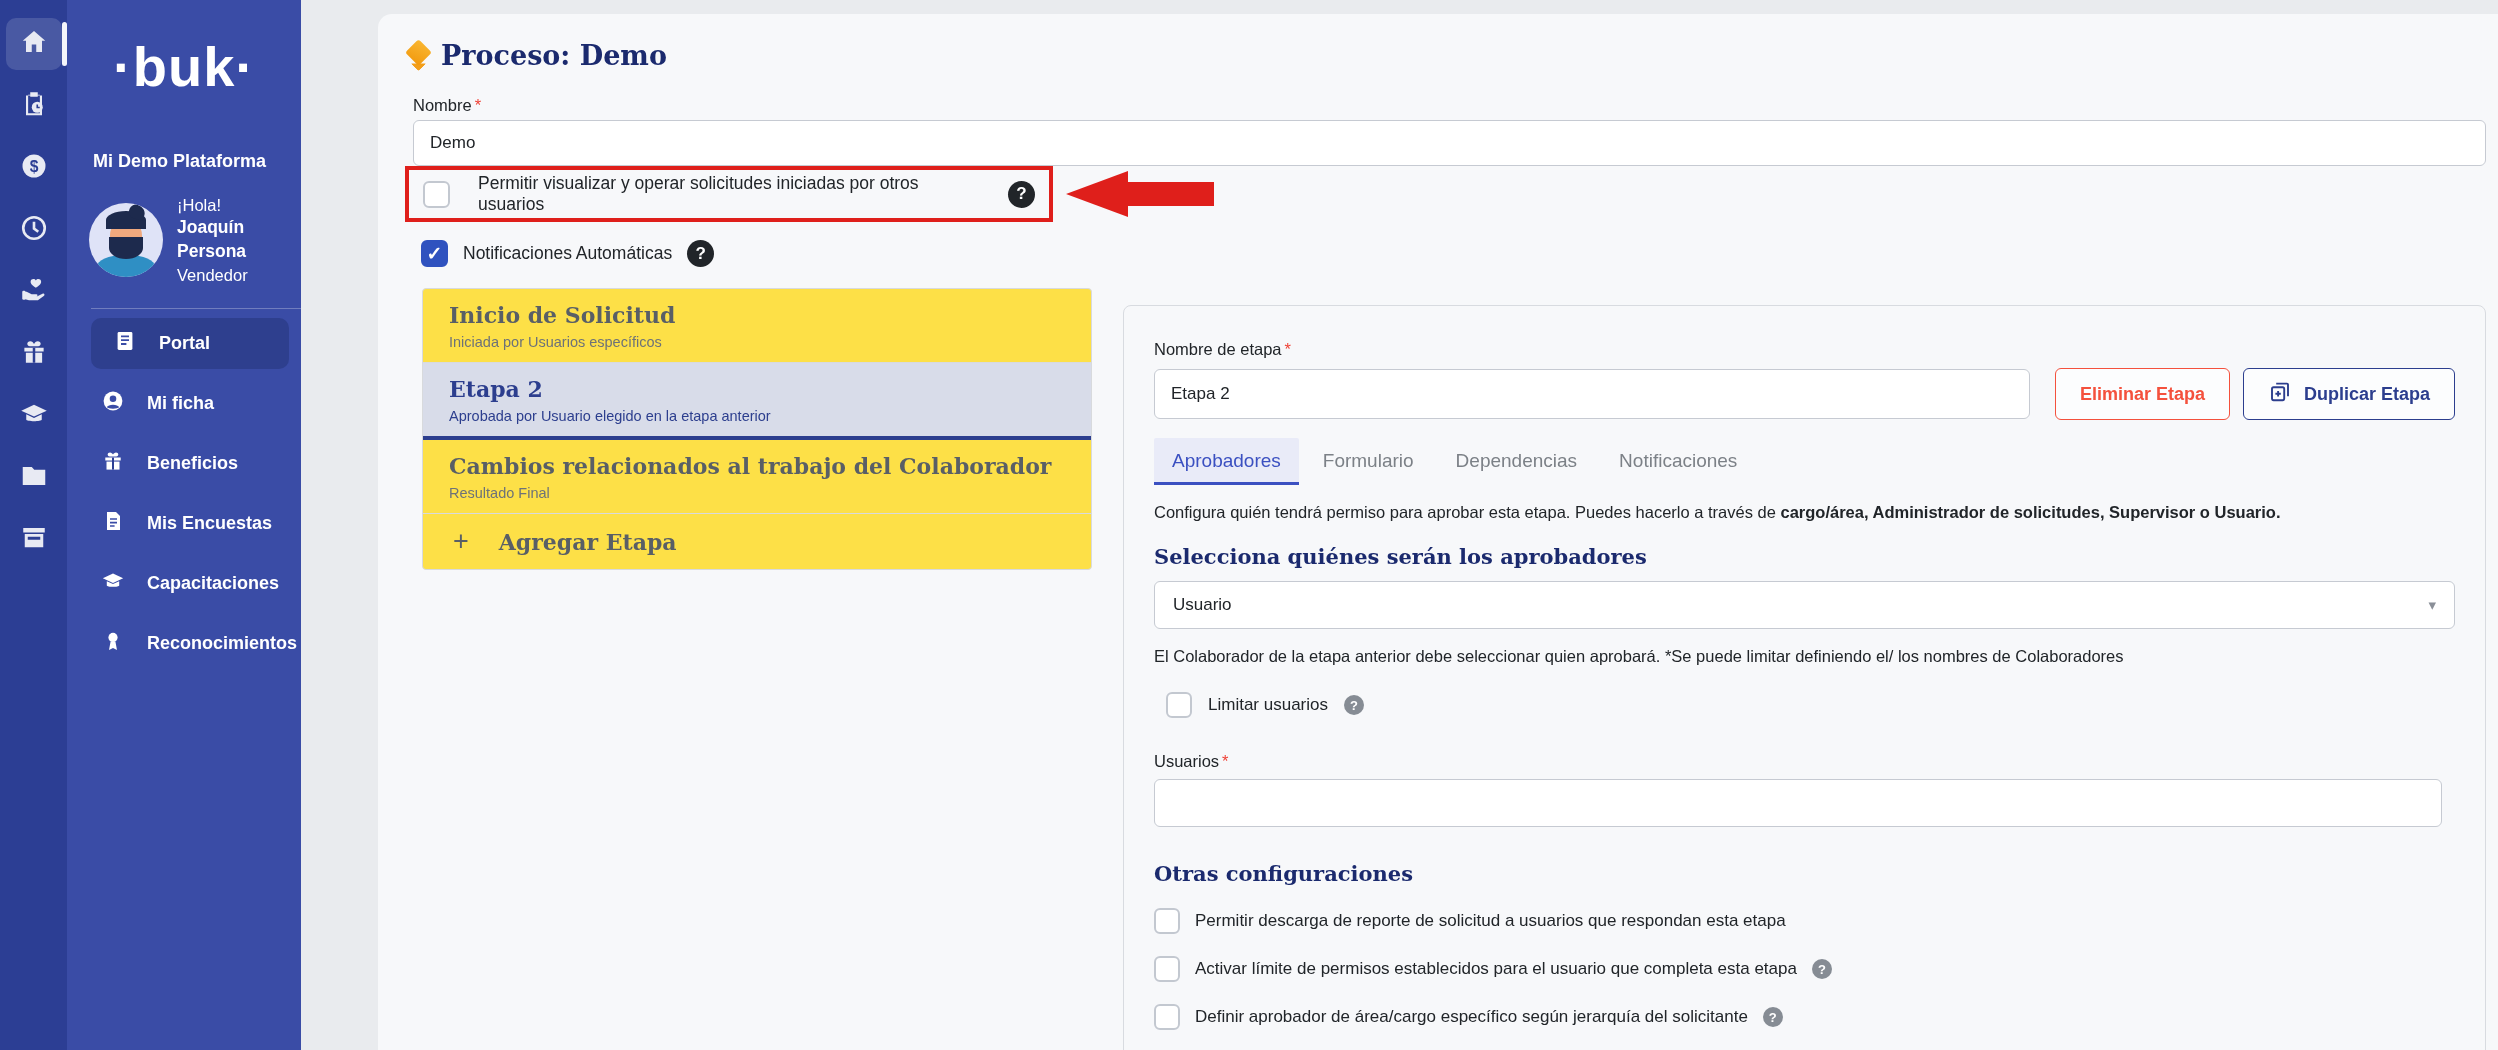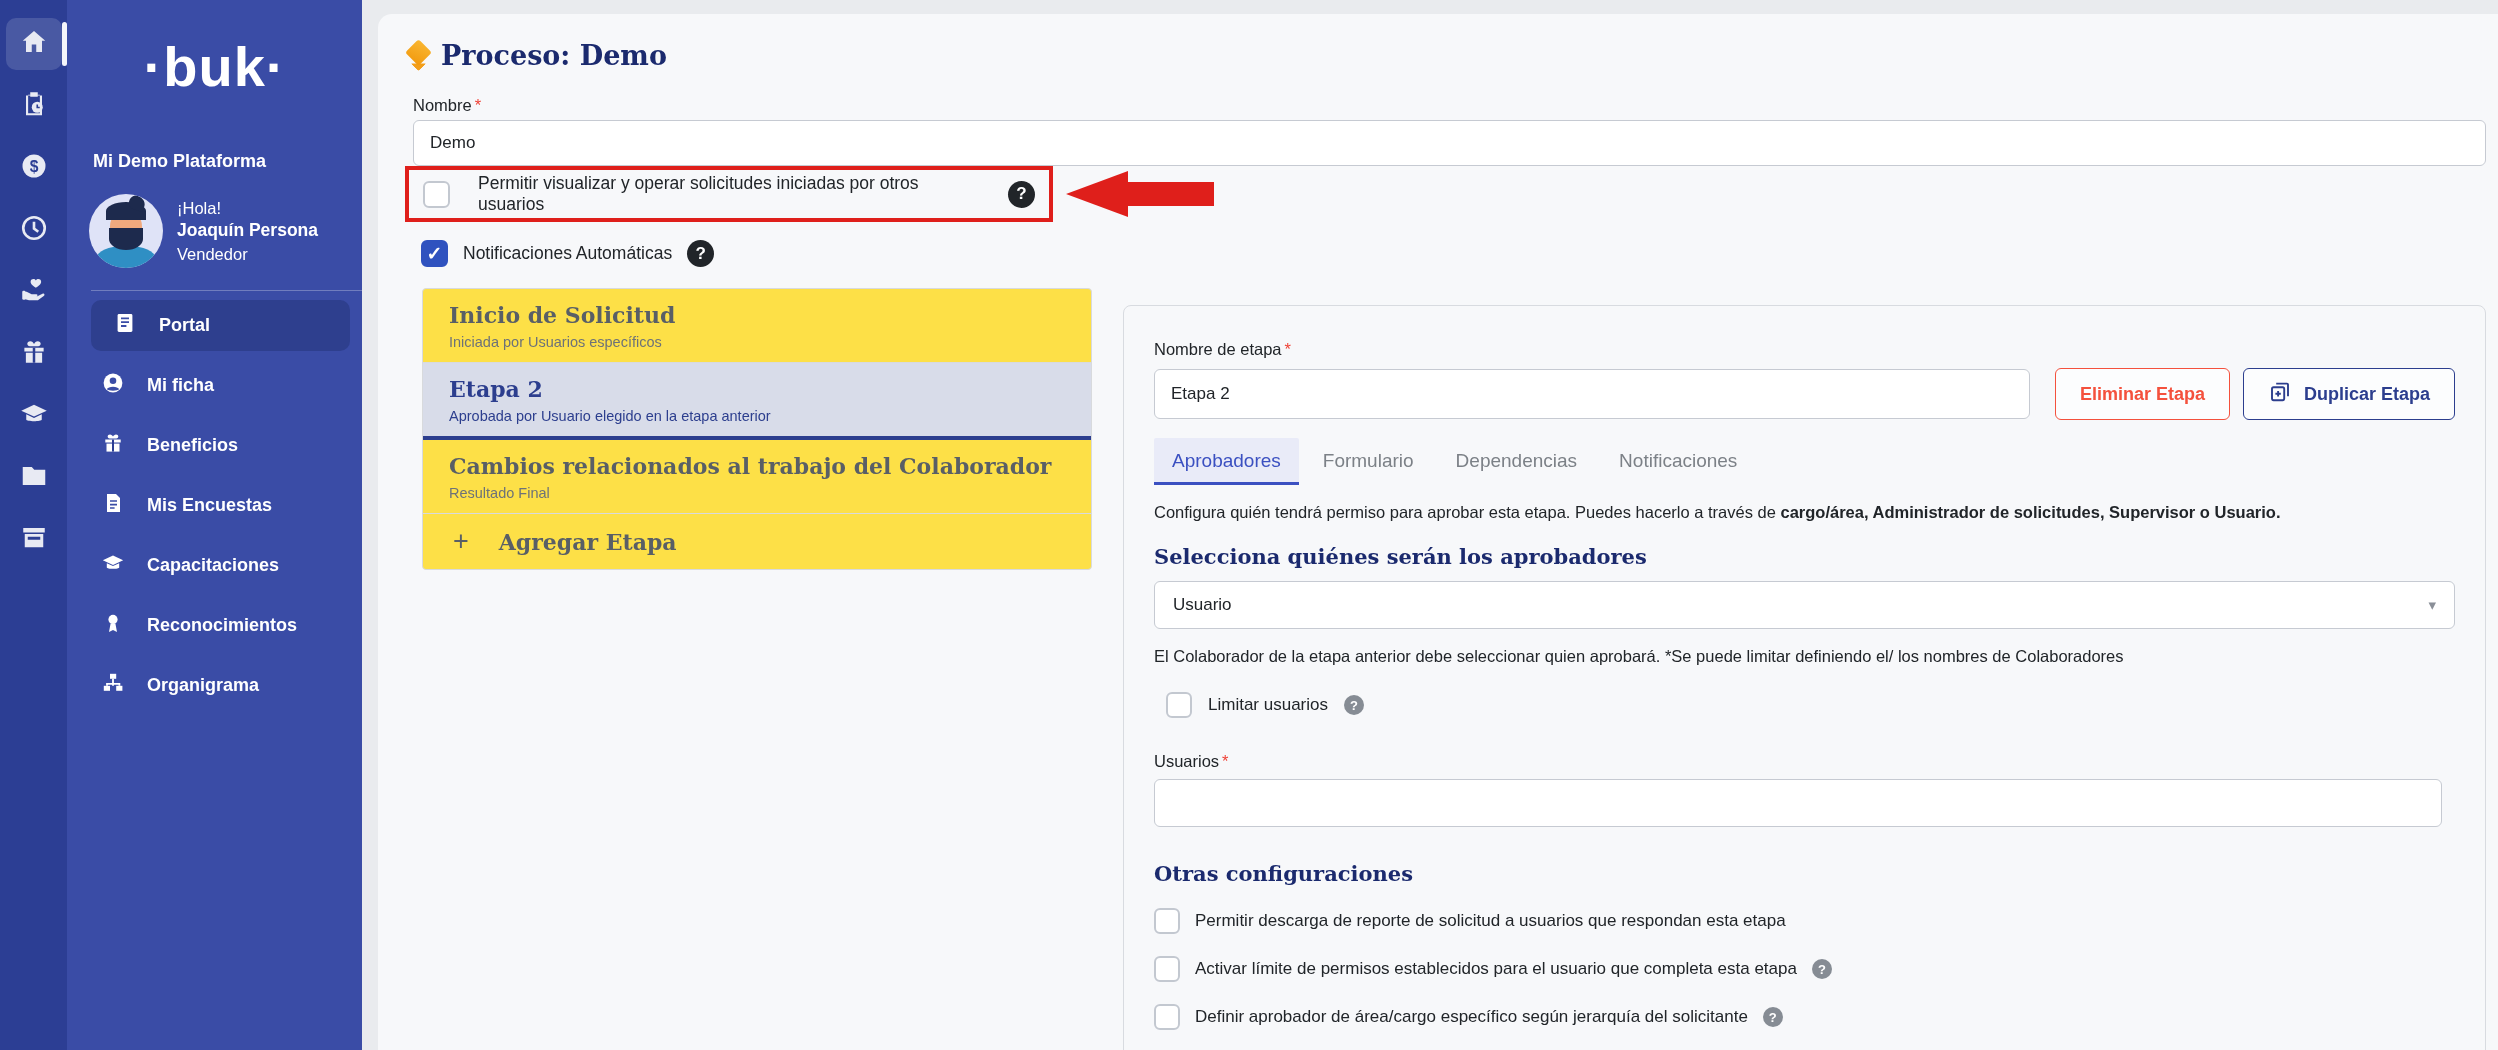--- a/index.html
+++ b/index.html
@@ -26,21 +26,21 @@
   }
   .rail-item.active { background: rgba(255,255,255,0.14); }
   .rail-item.active .rail-indicator {
     position: absolute; right: -5px; top: 4px; width: 5px; height: 44px;
     background: #f4f5fa; border-radius: 3px;
   }
   .rail-item svg { width: 30px; height: 30px; }
 
   
   .sidebar {
-    position: absolute; left: 67px; top: 0; bottom: 0; width: 295px;
+    position: absolute; left: 67px; top: 0; bottom: 0; width: 234px;
     background: var(--sidebar-bg); color: #fff; z-index: 2;
   }
   .logo {
     text-align: center; margin-top: 34px; font-size: 56px; font-weight: 700;
     letter-spacing: 1px; color: #fff;
   }
   .org-name { margin: 52px 0 0 26px; font-size: 18px; font-weight: 700; }
   .user-block { display: flex; align-items: center; margin: 22px 0 0 22px; gap: 14px; }
   .avatar {
     width: 74px; height: 74px; border-radius: 50%; background: #dfe3f7;
@@ -309,29 +309,20 @@
             <path d="M5.8 12.2v4.2c0 1.8 12.4 1.8 12.4 0v-4.2L12 15.1z"></path>
           </svg></span>
         <span>Capacitaciones</span>
       </div>
       <div class="menu-item">
         <span><svg viewBox="0 0 24 24" fill="currentColor">
             <circle cx="12" cy="8.4" r="4.6"></circle>
             <path d="M9.6 12.4 8 21l4-2.1L16 21l-1.6-8.6z"></path>
           </svg></span>
         <span>Reconocimientos</span>
-      </div>
-      <div class="menu-item">
-        <span><svg viewBox="0 0 24 24" fill="currentColor">
-            <rect x="9" y="2.8" width="6.2" height="5"></rect>
-            <rect x="2.8" y="14.8" width="6.2" height="5"></rect>
-            <rect x="15.2" y="14.8" width="6.2" height="5"></rect>
-            <path d="M12 7.8v3.4M6 14.8v-2h12.4v2M12 11.2v3.6" stroke="currentColor" stroke-width="1.8" fill="none"></path>
-          </svg></span>
-        <span>Organigrama</span>
       </div>
     </div>
 </aside>
 
 <main class="main">
   <section class="card">
 
     <div class="page-title-row">
       <span class="diamond"></span>
       <h1 class="page-title slab">Proceso: Demo</h1>

